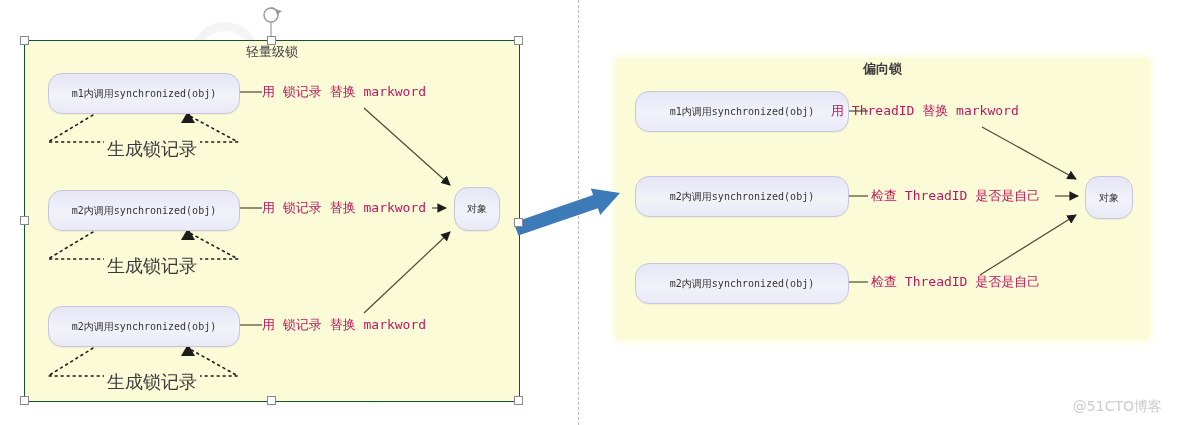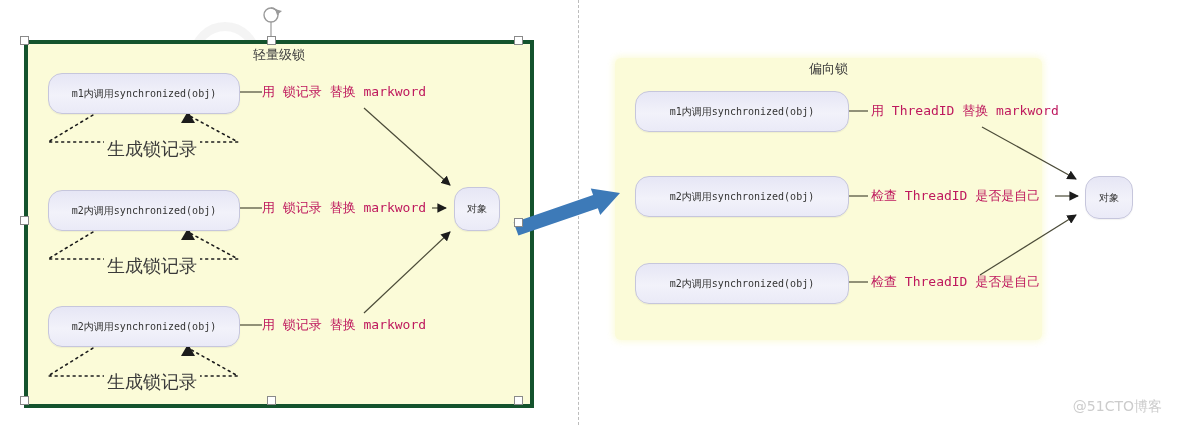--- a/index.html
+++ b/index.html
@@ -1,21 +1,21 @@
 <!DOCTYPE html>
 <html><head>
 <meta charset="utf-8">
 <style>
   html,body{margin:0;padding:0;background:#ffffff;}
   .stage{position:relative;width:1184px;height:425px;background:#ffffff;overflow:hidden;
          font-family:"DejaVu Sans Mono","Liberation Mono",monospace;}
   .panel{position:absolute;background:#fbfbd8;}
-  .panel-left{left:24px;top:40px;width:494px;height:360px;border:4px solid #14532d;padding-left:8px;}
-  .panel-right{left:615px;top:58px;width:427px;height:282px;border-radius:6px;
-               box-shadow:0 0 6px 2px rgba(251,251,216,.9);}
+  .panel-left{left:24px;top:40px;width:494px;height:360px;border:1px solid #14532d;}
+  .panel-right{left:615px;top:58px;width:535px;height:282px;border-radius:6px;
+               box-shadow:0 0 6px 2px rgba(251,251,216,.9);font-weight:bold;}
   .panel-title{position:absolute;top:2px;left:0;width:100%;text-align:center;
                font-size:13px;color:#3c3c3c;}
   .nodebox{position:absolute;display:flex;align-items:center;justify-content:center;
            background:linear-gradient(180deg,#e6e6f5 0%,#f2f2fa 55%,#eaeaf7 100%);
            border:1px solid #c6c6dc;border-radius:14px;font-size:10px;color:#333;
            white-space:nowrap;box-shadow:0 1px 1px rgba(0,0,0,0.05);}
   .edge-label{position:absolute;font-size:13px;color:#be185d;white-space:nowrap;line-height:16px;}
   .note-label{position:absolute;font-size:18px;color:#3a3a3a;white-space:nowrap;line-height:15px;
               background:#fbfbd8;padding:0 3px;}
   .overlay{position:absolute;left:0;top:0;width:1184px;height:425px;pointer-events:none;}
@@ -94,21 +94,21 @@
 
   <div class="note-label" style="left:104px;top:141px;">生成锁记录</div>
   <div class="note-label" style="left:104px;top:258px;">生成锁记录</div>
   <div class="note-label" style="left:104px;top:374px;">生成锁记录</div>
 
   <div class="nodebox" style="left:635px;top:91px;width:212px;height:39px;">m1内调用synchronized(obj)</div>
   <div class="nodebox" style="left:635px;top:176px;width:212px;height:39px;">m2内调用synchronized(obj)</div>
   <div class="nodebox" style="left:635px;top:263px;width:212px;height:39px;">m2内调用synchronized(obj)</div>
   <div class="nodebox" style="left:1085px;top:176px;width:46px;height:41px;">对象</div>
 
-  <div class="edge-label" style="left:871px;top:103px;">用 ThreadID 替换 markword</div>
+  <div class="edge-label" style="left:831px;top:103px;">用 ThreadID 替换 markword</div>
   <div class="edge-label" style="left:871px;top:188px;">检查 ThreadID 是否是自己</div>
   <div class="edge-label" style="left:871px;top:274px;">检查 ThreadID 是否是自己</div>
 
   <div class="handle" style="left:20px;top:36px;"></div>
   <div class="handle" style="left:267px;top:36px;"></div>
   <div class="handle" style="left:514px;top:36px;"></div>
   <div class="handle" style="left:20px;top:216px;"></div>
   <div class="handle" style="left:514px;top:218px;"></div>
   <div class="handle" style="left:20px;top:396px;"></div>
   <div class="handle" style="left:267px;top:396px;"></div>

